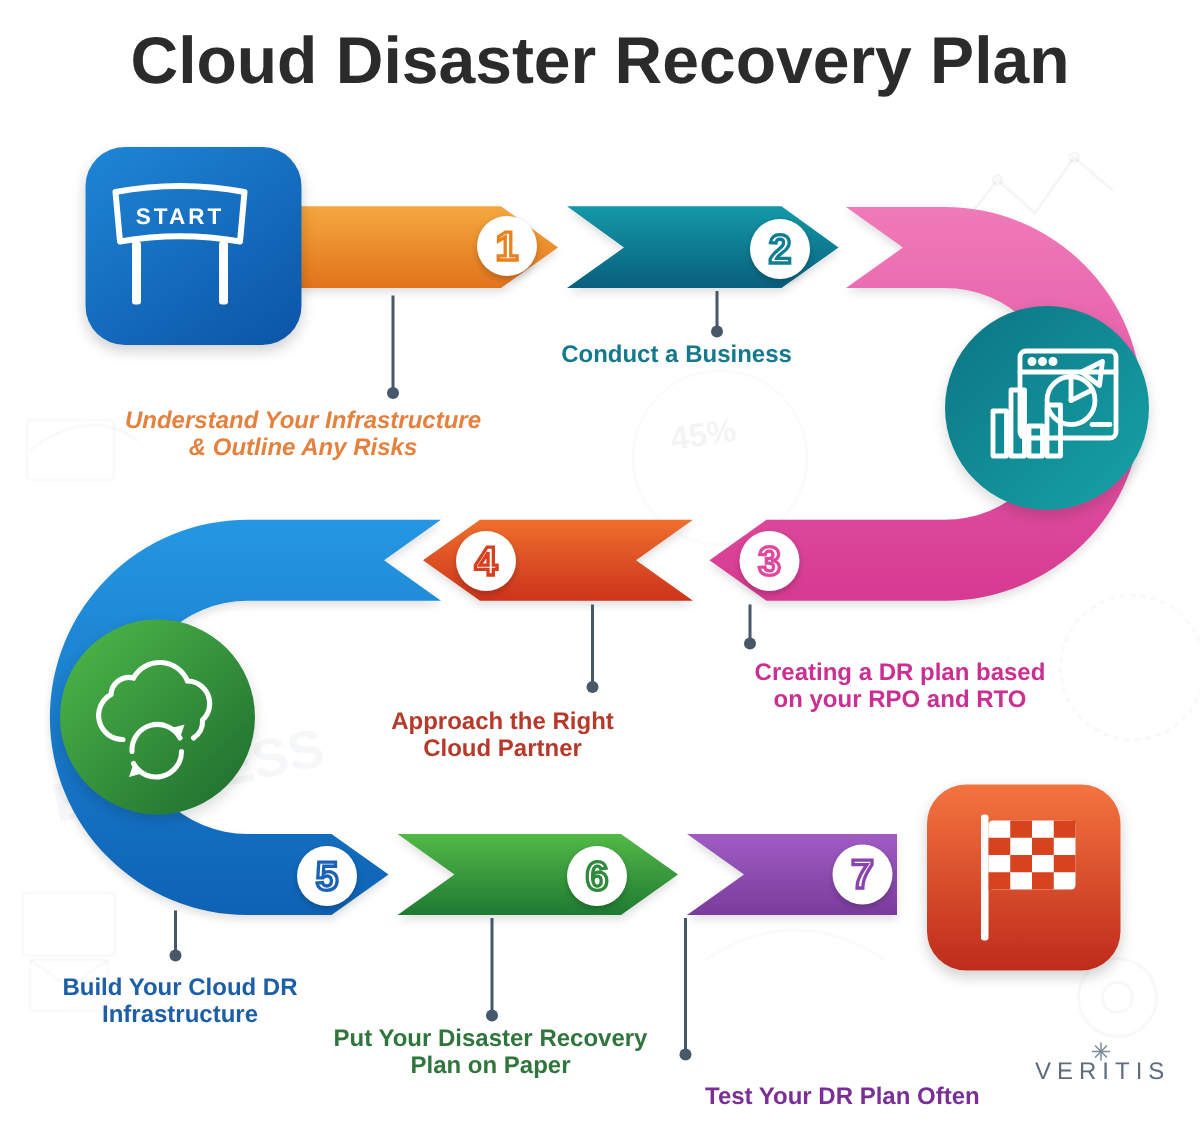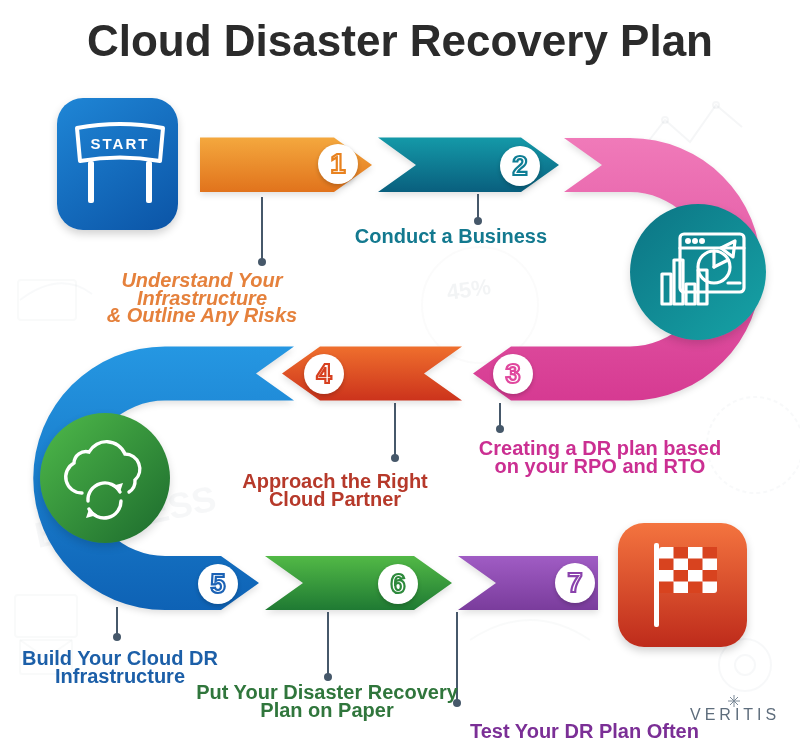--- a/index.html
+++ b/index.html
@@ -8,21 +8,21 @@
   
   .title{position:absolute;left:0;top:16px;width:800px;text-align:center;margin:0;
          font-size:44px;font-weight:800;letter-spacing:0px;color:#2b2b2b;}
   
   .doodles{position:absolute;left:0;top:0;}
   
   .flow{position:absolute;left:0;top:0;}
   .flow .shapes{filter:drop-shadow(0 3px 3px rgba(0,0,0,.12));}
   
   .sq{position:absolute;border-radius:26px;box-shadow:0 4px 9px rgba(0,0,0,.18);}
-  .sq.start{left:57px;top:98px;width:121px;height:132px;
+  .sq.start{left:57px;top:98px;width:144px;height:132px;
             background:linear-gradient(145deg,#1f86d6 0%,#0b54a6 100%);}
   .sq.flag{left:618px;top:523px;width:129px;height:124px;
            background:linear-gradient(180deg,#f4743f 0%,#be2b1b 100%);}
   
   .rnd{position:absolute;border-radius:50%;box-shadow:0 4px 9px rgba(0,0,0,.15);}
   .rnd.analysis{left:630px;top:204px;width:136px;height:136px;
                 background:linear-gradient(135deg,#0c7484 0%,#16a3a6 100%);}
   .rnd.cloud{left:40px;top:413px;width:130px;height:130px;
              background:linear-gradient(135deg,#4fba4a 0%,#1c6a2d 100%);}
   
@@ -45,21 +45,21 @@
   .conn .dot{position:absolute;left:-3px;bottom:-7px;width:8px;height:8px;border-radius:50%;
              background:#46586a;}
   .c1{left:261px;top:197px;height:62px;}
   .c2{left:477px;top:194px;height:24px;}
   .c3{left:499px;top:403px;height:23px;}
   .c4{left:394px;top:403px;height:52px;}
   .c5{left:116px;top:607px;height:27px;}
   .c6{left:327px;top:612px;height:62px;}
   .c7{left:456px;top:612px;height:88px;}
   
-  .label{position:absolute;width:280px;text-align:center;font-size:20px;font-weight:700;
+  .label{position:absolute;width:280px;text-align:center;font-size:16px;font-weight:700;
          line-height:17.5px;}
   .label span{display:block;}
   .l1{left:62px;top:272px;color:#e5813c;font-style:italic;}
   .l2{left:311px;top:228px;color:#13798f;}
   .l3{left:460px;top:440px;color:#cb2f92;}
   .l4{left:195px;top:473px;color:#b6392a;}
   .l5{left:-20px;top:650px;color:#1c5fa8;}
   .l6{left:187px;top:684px;color:#30763c;}
   .l7{left:470px;top:695px;color:#7b2f96;text-align:left;margin-top:28px;}
   

